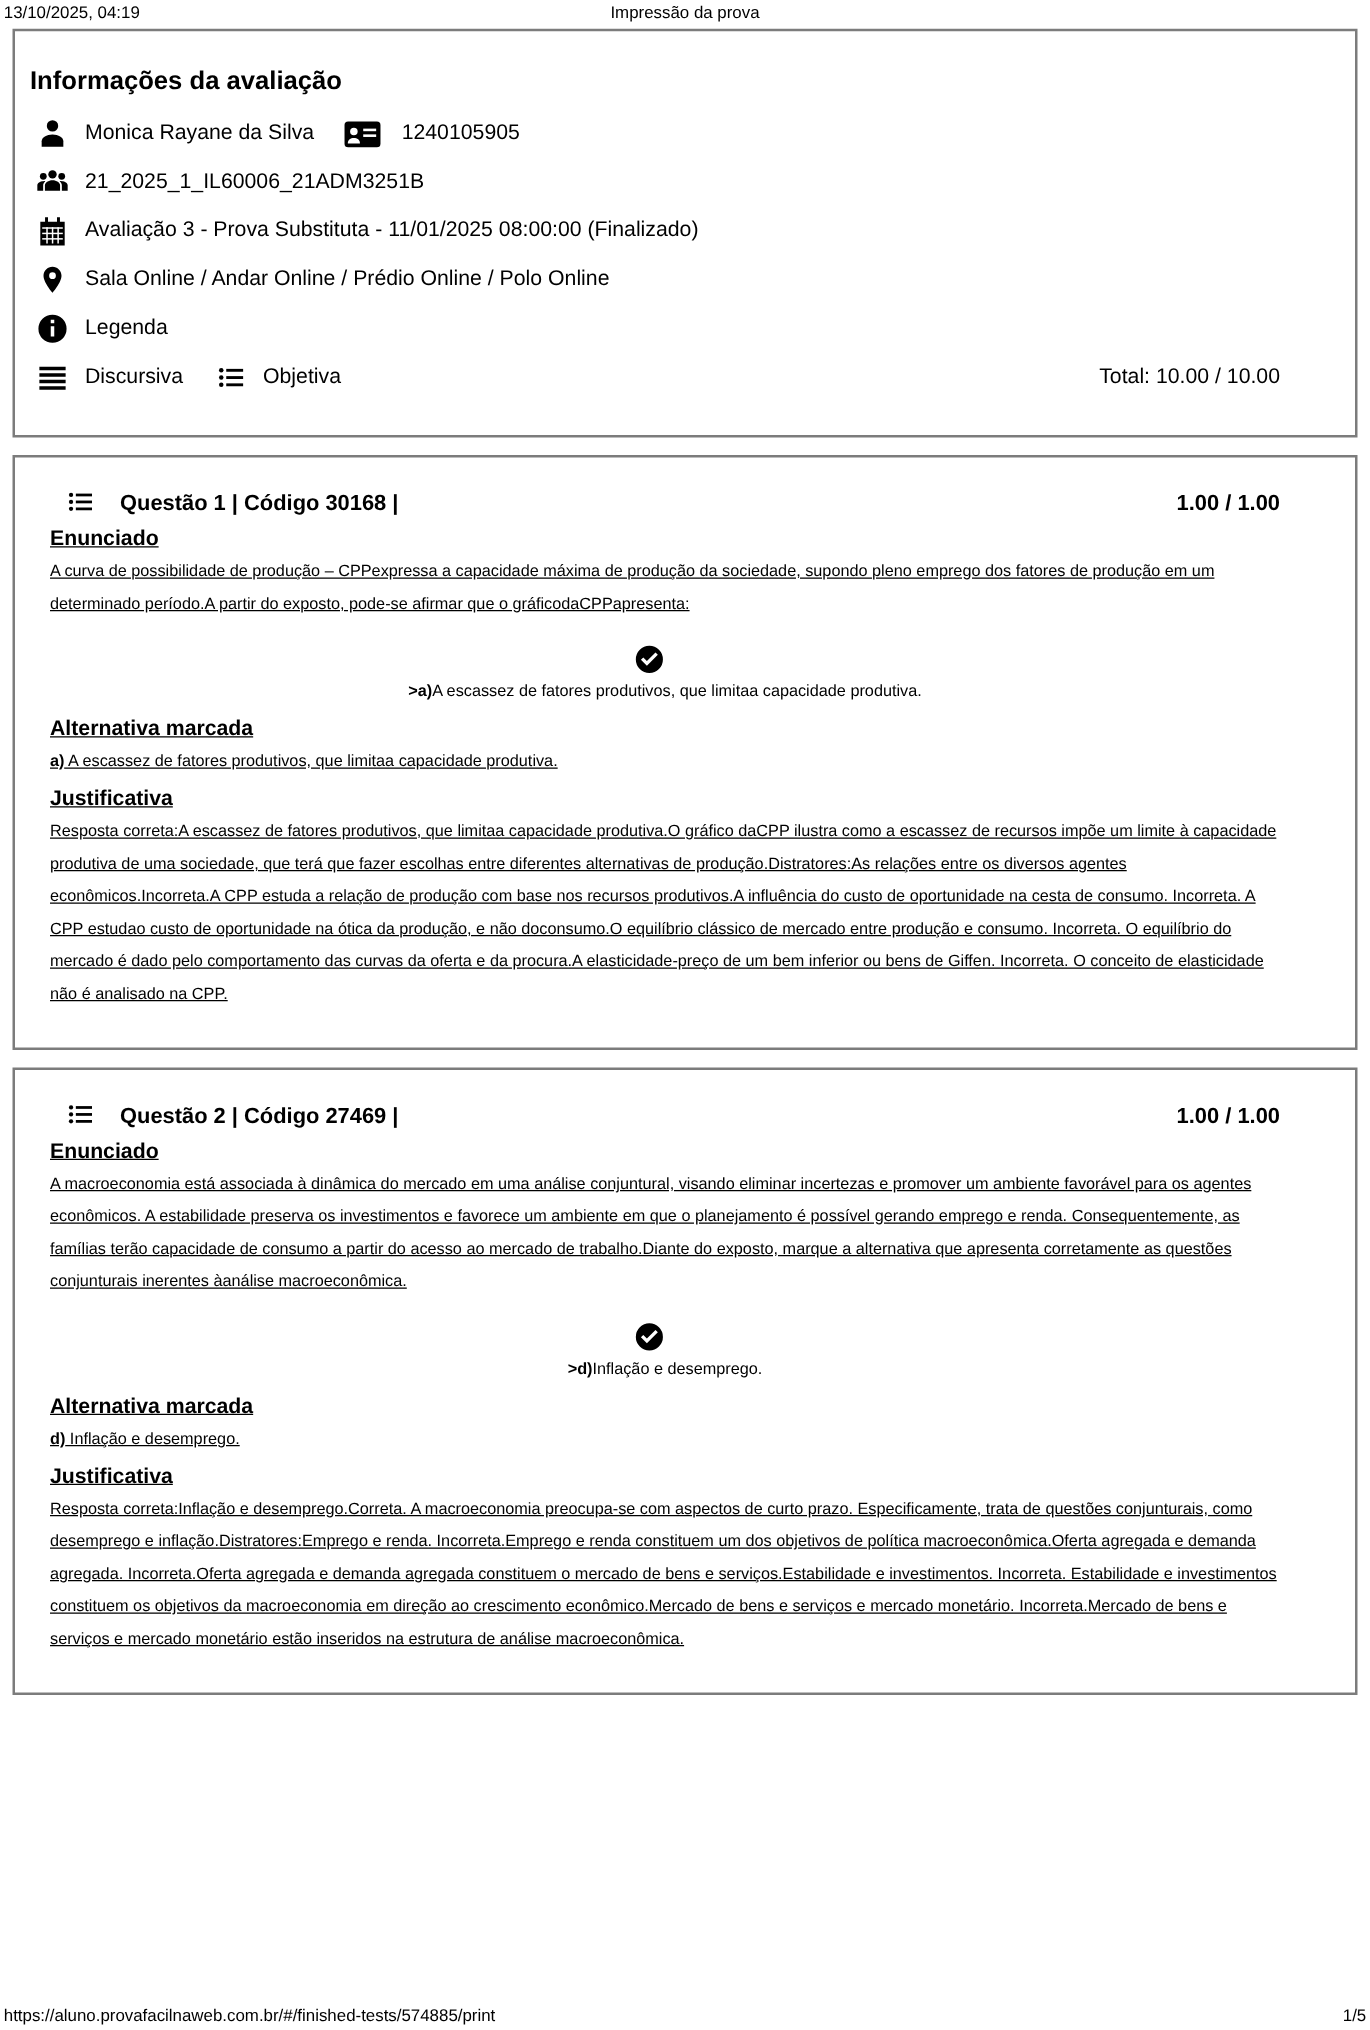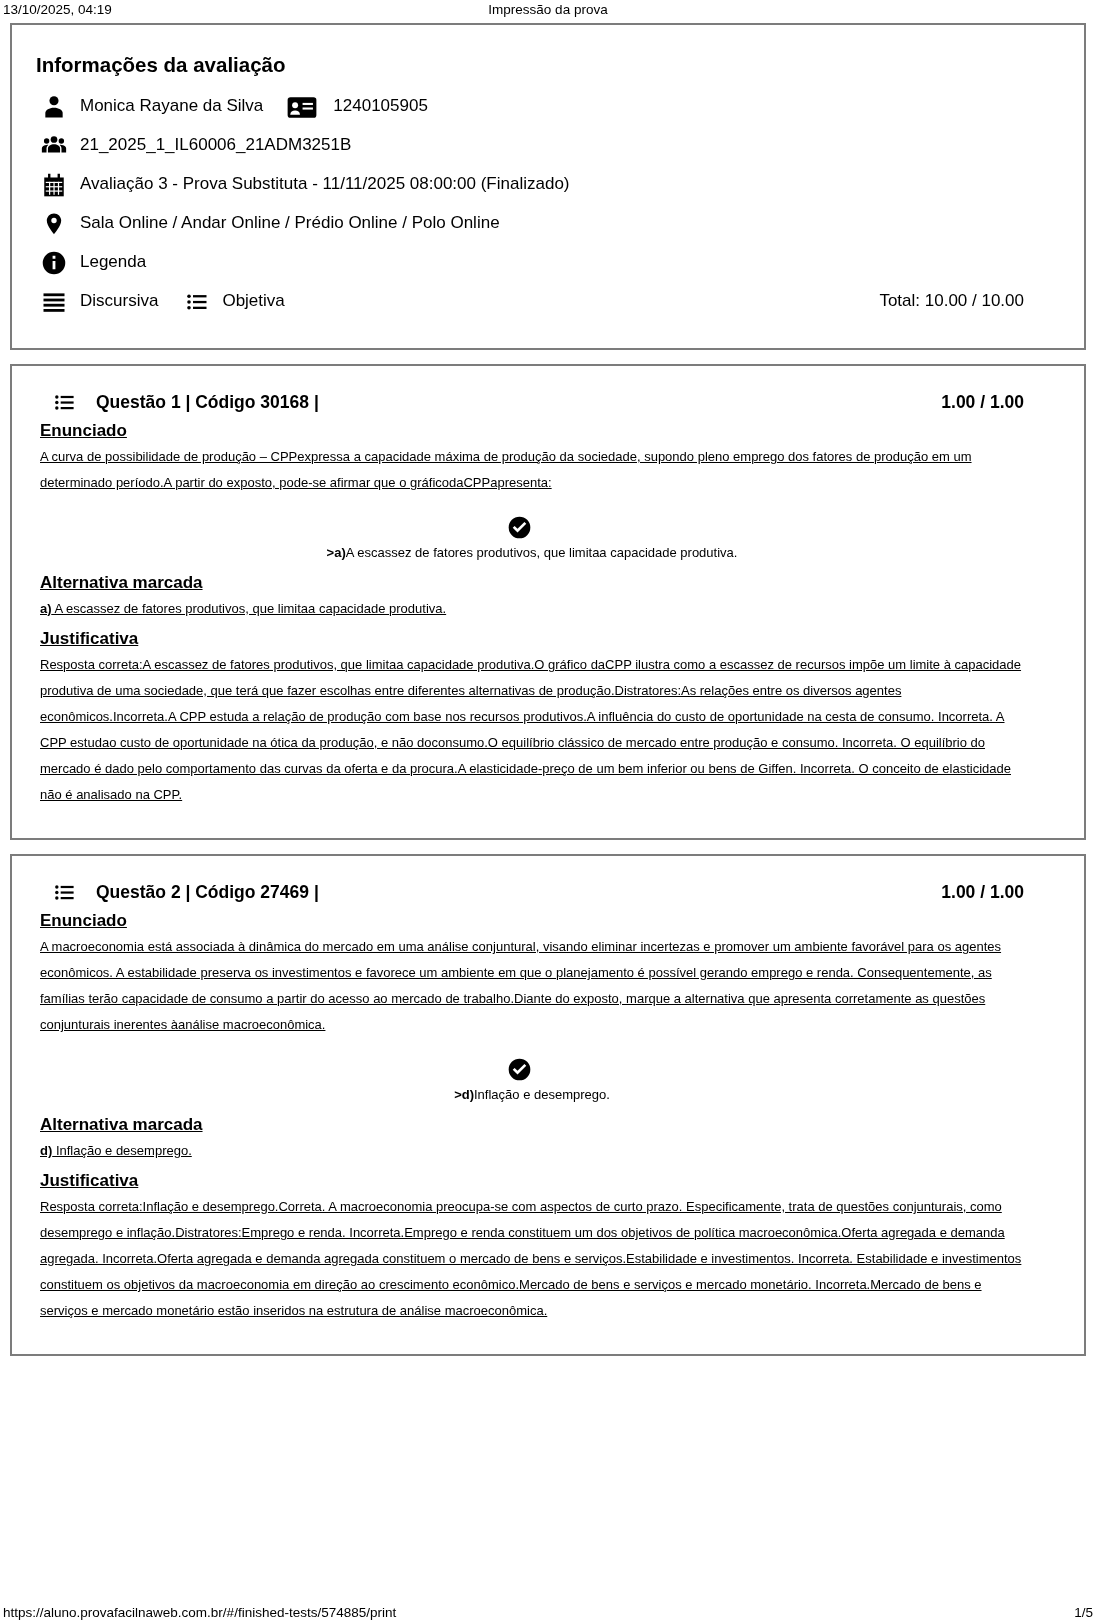--- a/index.html
+++ b/index.html
@@ -16,32 +16,32 @@
   .page-header { display:flex; align-items:flex-start; padding:2px 3px 0 3px; font-size:13.5px; }
   .ph-side { width:340px; }
   .ph-center { flex:1; text-align:center; }
   .page-footer {
     position:absolute; left:3px; right:3px; bottom:4px;
     display:flex; justify-content:space-between; font-size:13.5px;
   }
 
   
   .box { border:2px solid #7c7c7c; margin:0 10px; background:#fff; }
-  .info-box { margin-top:6px; padding:20px 60px 32px 24px; }
+  .info-box { margin-top:6px; padding:20px 60px 32px 12px; }
   .question-box { margin-top:14px; padding:24px 60px 30px 28px; }
 
   .info-title { font-size:20.5px; font-weight:bold; margin:8px 0 16px 0; }
 
   .info-row { display:flex; margin-top:11px; min-height:28px; line-height:26px; }
   .icon-cell { flex:0 0 36px; width:36px; display:flex; align-items:center; justify-content:center; margin-right:8px; }
   .inline-icon { margin:0 16px 0 24px; display:flex; align-items:center; }
   .mid-icon { margin:0 12px 0 26px; display:flex; align-items:center; }
   .legend-row .total { margin-left:auto; font-weight:normal; }
 
-  .q-header { display:flex; align-items:flex-end; font-weight:bold; font-size:17.5px; line-height:24px; }
+  .q-header { display:flex; align-items:flex-start; font-weight:bold; font-size:17.5px; line-height:24px; }
   .q-header .icon-cell { flex:0 0 30px; width:30px; margin-left:9px; margin-right:17px; }
   .q-score { margin-left:auto; }
 
   .q-section { margin-top:4px;text-decoration:underline; }
   .q-label { font-weight:bold; font-size:17px; line-height:26px; margin:0; }
   .q-text  { font-size:13px; line-height:26px; margin:0; }
   .answer-row { display:flex; align-items:center; margin:18px 0 0 0;flex-direction:column; }
   .answer-row .icon-cell { flex:0 0 26px; width:26px; margin-left:24px; margin-right:50px; }
   .answer-row .q-text b { font-weight:bold; }
 </style>
@@ -99,21 +99,21 @@
           <g fill="#fff">
             <rect x="4.4" y="8.6" width="15.2" height="1.1"></rect>
             <rect x="4.4" y="12.6" width="15.2" height="1.1"></rect>
             <rect x="4.4" y="16.6" width="15.2" height="1.1"></rect>
             <rect x="7.4" y="8.6" width="1.1" height="12"></rect>
             <rect x="11.5" y="8.6" width="1.1" height="12"></rect>
             <rect x="15.6" y="8.6" width="1.1" height="12"></rect>
           </g>
         </svg>
     </span>
-    <span>Avaliação 3 - Prova Substituta - 11/11/2025 08:00:00 (Finalizado)</span>
+    <span>Avaliação 3 - Prova Substituta - 11/01/2025 08:00:00 (Finalizado)</span>
   </div>
 
   <div class="info-row">
     <span class="icon-cell">
       <svg width="24" height="28" viewBox="0 0 24 24">
           <path d="M12 1.4c-4 0-7.2 3.2-7.2 7.2 0 5.4 7.2 13.6 7.2 13.6s7.2-8.2 7.2-13.6c0-4-3.2-7.2-7.2-7.2zm0 9.8a2.7 2.7 0 1 1 0-5.4 2.7 2.7 0 0 1 0 5.4z"></path>
         </svg>
     </span>
     <span>Sala Online / Andar Online / Prédio Online / Polo Online</span>
   </div>

